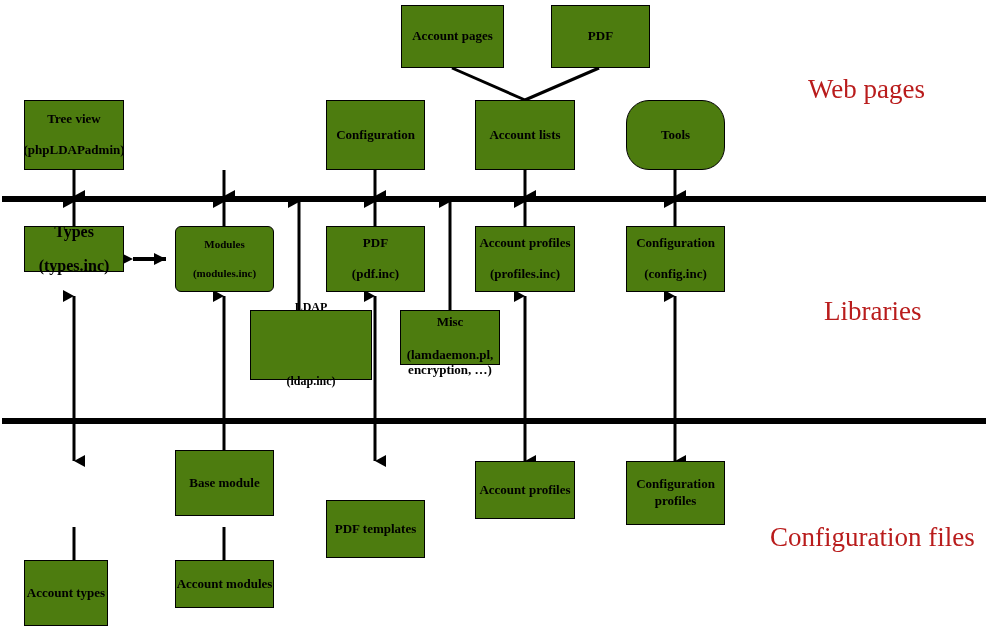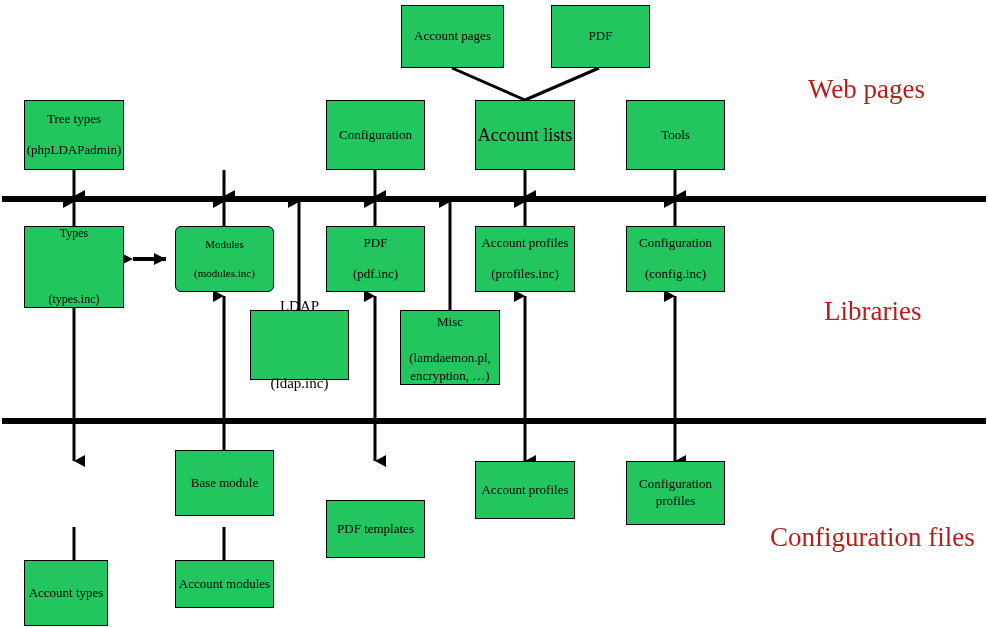--- a/index.html
+++ b/index.html
@@ -20,30 +20,31 @@
     position: absolute;
     left: 0;
     top: 0;
     width: 988px;
     height: 628px;
   }
   .node {
     position: absolute;
     box-sizing: border-box;
     border: 1px solid #000000;
-    background: #22c55e;
+    background: #4d7c0f;
     display: flex;
     flex-direction: column;
     align-items: center;
     justify-content: center;
     text-align: center;
     color: #000000;
     font-family: "Liberation Serif", "DejaVu Serif", serif;
     z-index: 5;
     line-height: 1.15;
+    font-weight: bold;
   }
   .node .line1 {
     display: block;
   }
   .node .line2 {
     display: block;
   }
   .node.two-line .line1 {
     margin-bottom: 16px;
   }
@@ -182,38 +183,38 @@
 
   <div class="node" style="left:401px; top:5px; width:103px; height:63px; font-size:13px;">
     <span class="line1">Account pages</span>
   </div>
 
   <div class="node" style="left:551px; top:5px; width:99px; height:63px; font-size:13px;">
     <span class="line1">PDF</span>
   </div>
 
   <div class="node two-line" style="left:24px; top:100px; width:100px; height:70px; font-size:13px;">
-    <span class="line1">Tree types</span>
+    <span class="line1">Tree view</span>
     <span class="line2">(phpLDAPadmin)</span>
   </div>
 
 
   <div class="node" style="left:326px; top:100px; width:99px; height:70px; font-size:13px;">
     <span class="line1">Configuration</span>
   </div>
 
-  <div class="node" style="left:475px; top:100px; width:100px; height:70px; font-size:18px;">
+  <div class="node" style="left:475px; top:100px; width:100px; height:70px; font-size:13px;">
     <span class="line1">Account lists</span>
   </div>
 
-  <div class="node" style="left:626px; top:100px; width:99px; height:70px; font-size:13px;">
+  <div class="node" style="left:626px; top:100px; width:99px; height:70px; font-size:13px;border-radius:23px;">
     <span class="line1">Tools</span>
   </div>
 
-  <div class="node two-line" style="left:24px; top:226px; width:100px; height:82px; font-size:12px;justify-content:space-between;">
+  <div class="node two-line" style="left:24px; top:226px; width:100px; height:46px; font-size:16px;">
     <span class="line1">Types</span>
     <span class="line2">(types.inc)</span>
   </div>
 
   <div class="node two-line" style="left:175px; top:226px; width:99px; height:66px; font-size:11px;border-radius:6px;">
     <span class="line1">Modules</span>
     <span class="line2">(modules.inc)</span>
   </div>
 
   <div class="node two-line" style="left:326px; top:226px; width:99px; height:66px; font-size:13px;">
@@ -224,26 +225,26 @@
   <div class="node two-line" style="left:475px; top:226px; width:100px; height:66px; font-size:13px;">
     <span class="line1">Account profiles</span>
     <span class="line2">(profiles.inc)</span>
   </div>
 
   <div class="node two-line" style="left:626px; top:226px; width:99px; height:66px; font-size:13px;">
     <span class="line1">Configuration</span>
     <span class="line2">(config.inc)</span>
   </div>
 
-  <div class="node two-line" style="left:250px; top:310px; width:99px; height:70px; font-size:15px;gap:44px;">
+  <div class="node two-line" style="left:250px; top:310px; width:122px; height:70px; font-size:12px;gap:44px;">
     <span class="line1">LDAP</span>
     <span class="line2">(ldap.inc)</span>
   </div>
 
-  <div class="node" style="left:400px; top:310px; width:100px; height:75px; font-size:13px; justify-content:space-between; padding-top:4px;">
+  <div class="node" style="left:400px; top:310px; width:100px; height:55px; font-size:13px; justify-content:flex-start; padding-top:4px;">
     <span class="line1" style="margin-bottom:18px;">Misc</span>
     <span class="line2">(lamdaemon.pl,</span>
     <span class="line2">encryption, …)</span>
   </div>
 
 
   <div class="node" style="left:175px; top:450px; width:99px; height:66px; font-size:13px;">
     <span class="line1">Base module</span>
   </div>
 

